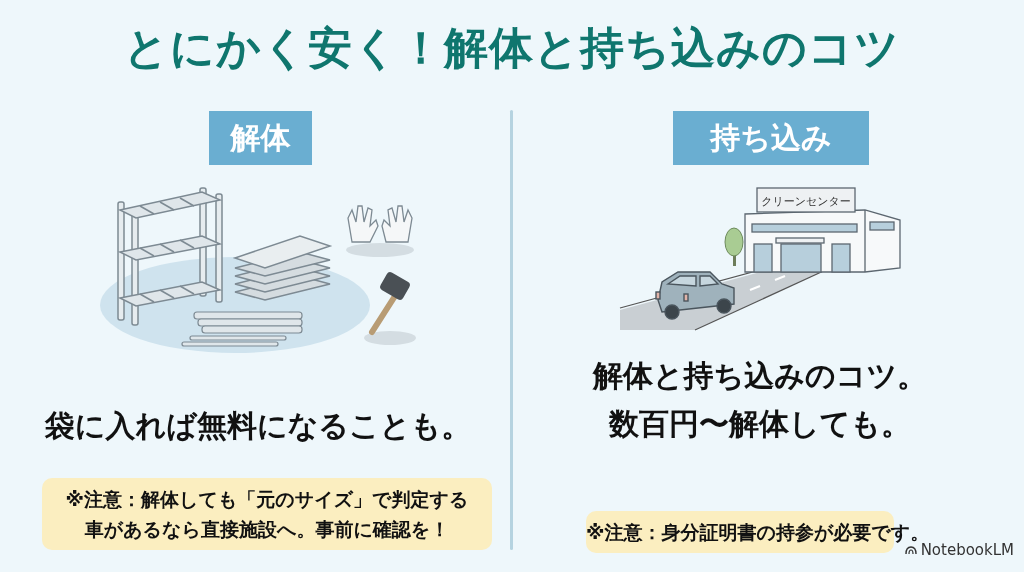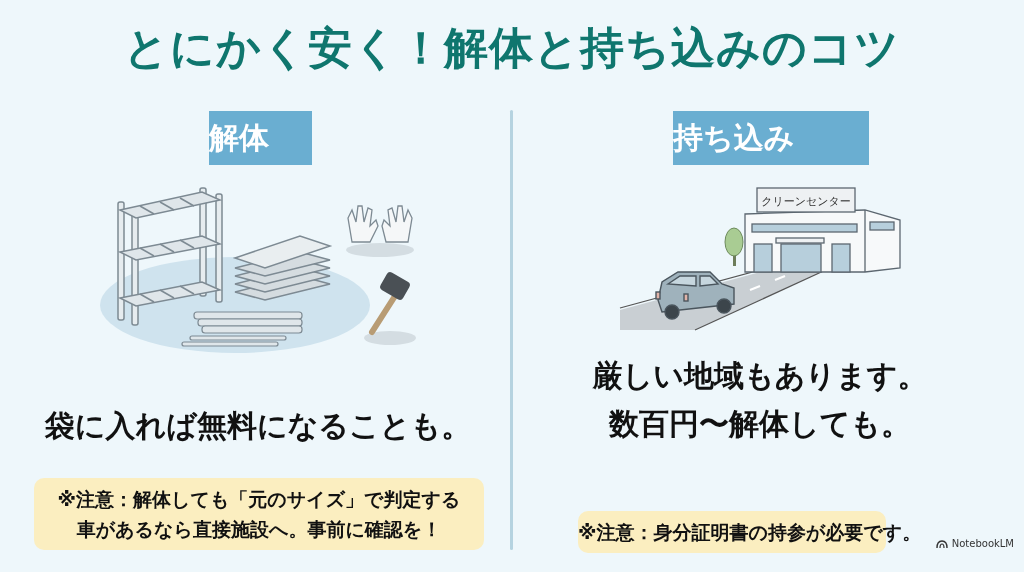--- a/index.html
+++ b/index.html
@@ -14,41 +14,41 @@
     text-align: center; font-size: 44px; font-weight: bold;
     color: #0f766e; letter-spacing: 1px; line-height: 60px;
   }
   .divider {
     position: absolute; left: 510px; top: 110px; width: 3px; height: 440px;
     background: #b5d3e0; border-radius: 2px;
   }
   .section-label {
     position: absolute; background: #6aaed1; color: #fff;
     font-size: 30px; font-weight: bold; line-height: 54px; height: 54px;
-    text-align: left;
+    text-align: center;
   }
   .label-left { left: 209px; top: 111px; width: 103px; }
   .label-right { left: 673px; top: 111px; width: 196px; }
   .illus { position: absolute; }
   .illus-left { left: 90px; top: 180px; width: 350px; height: 180px; }
   .illus-right { left: 600px; top: 180px; width: 320px; height: 160px; }
   .main-text {
     position: absolute; color: #111; font-weight: bold; text-align: center;
   }
   .main-left { left: 13px; top: 402px; width: 490px; font-size: 30px; line-height: 48px; }
   .main-right { left: 540px; top: 352px; width: 440px; font-size: 30px; line-height: 48px; }
   .note {
     position: absolute; background: #fbeec0; border-radius: 10px;
-    color: #111; font-weight: bold; text-align: center; font-size: 19px;
+    color: #111; font-weight: bold; text-align: center; font-size: 19px; margin-left: 8px;
   }
   .note-left { left: 34px; top: 478px; width: 450px; height: 72px; line-height: 30px; padding-top: 6px; box-sizing: border-box; }
   .note-left div { white-space: nowrap; }
   .note-right { left: 578px; top: 511px; width: 308px; height: 42px; line-height: 42px; white-space: nowrap; }
   .watermark {
-    position: absolute; right: 10px; bottom: 23px; font-size: 10px; color: #333;
+    position: absolute; right: 10px; bottom: 13px; font-size: 15px; color: #333;
     display: flex; align-items: center; gap: 4px;
   }
   .watermark svg { width: 12px; height: 10px; }
 </style>
 </head>
 <body>
 
 <div class="title">とにかく安く！解体と持ち込みのコツ</div>
 
 <div class="divider"></div>
@@ -151,21 +151,21 @@
       <path d="M100,96 L110,96 L118,104 L100,106 Z" fill="#c6d6de"></path>
       <circle cx="72" cy="132" r="7" fill="#3c454b"></circle>
       <circle cx="124" cy="126" r="7" fill="#3c454b"></circle>
       <rect x="56" y="112" width="4" height="7" fill="#e0b3a8"></rect>
       <rect x="84" y="114" width="4" height="7" fill="#e0b3a8"></rect>
     </g>
   </svg>
 </div>
 
 <div class="main-text main-right">
-  <div>厳しい地域もあります。</div>
+  <div>解体と持ち込みのコツ。</div>
   <div>数百円〜解体しても。</div>
 </div>
 
 <div class="note note-right">※注意：身分証明書の持参が必要です。</div>
 
 <div class="watermark">
   <svg viewBox="0 0 12 10">
     <path d="M1,9 Q1,2 6,2 Q11,2 11,9" stroke="#333" stroke-width="1.4" fill="none"></path>
     <path d="M4,9 Q4,5 6,5 Q8,5 8,9" stroke="#333" stroke-width="1.2" fill="none"></path>
   </svg>

